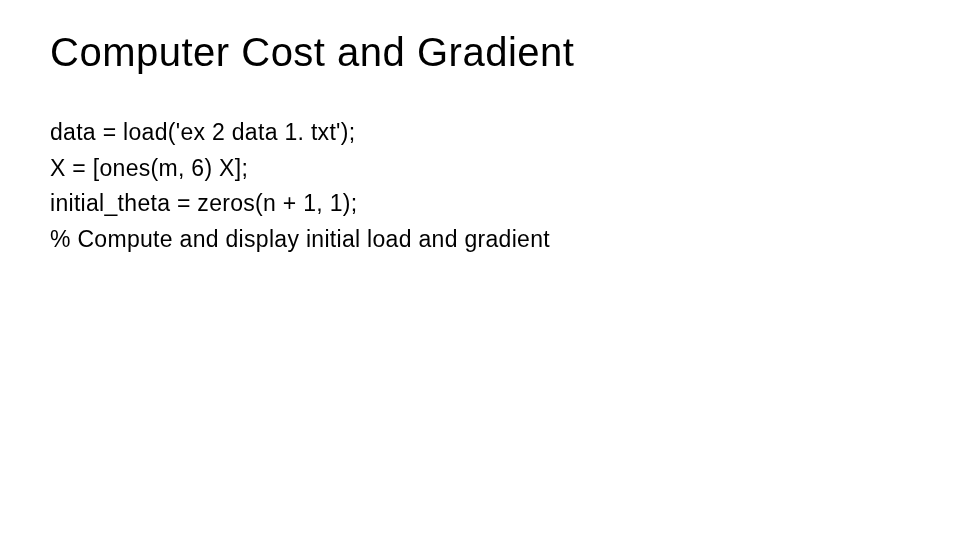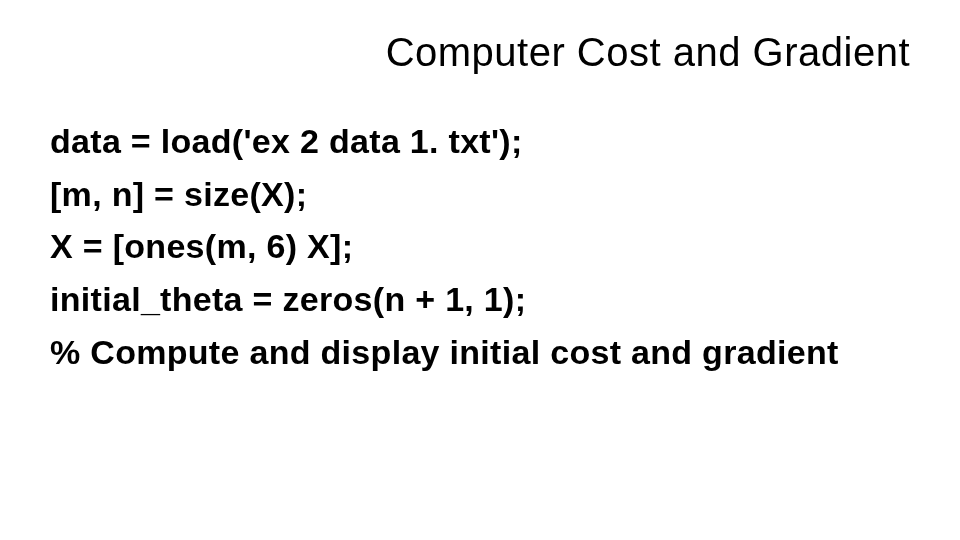--- a/index.html
+++ b/index.html
@@ -16,39 +16,38 @@
       overflow: hidden;
     }
     .slide {
       width: 100%;
       height: 100%;
       padding: 30px 50px 50px 50px;
     }
     .title {
       font-size: 40px;
       font-weight: 300;
-      text-align: right;
+      text-align: left;
       margin-bottom: 40px;
       letter-spacing: 0.5px;
     }
     .code-block {
-      font-size: 34px;
-      font-weight: 700;
+      font-size: 23px;
+      font-weight: 400;
       line-height: 1.55;
       letter-spacing: 0.3px;
     }
     .line {
       display: block;
     }
   </style>
 </head>
 <body>
 
 <div class="slide">
   <h1 class="title">Computer Cost and Gradient</h1>
   <div class="code-block">
     <span class="line">data = load('ex 2 data 1. txt');</span>
-    <span class="line">[m, n] = size(X);</span>
     <span class="line">X = [ones(m, 6) X];</span>
     <span class="line">initial_theta = zeros(n + 1, 1);</span>
-    <span class="line">% Compute and display initial cost and gradient</span>
+    <span class="line">% Compute and display initial load and gradient</span>
   </div>
 </div>
 
 </body></html>

